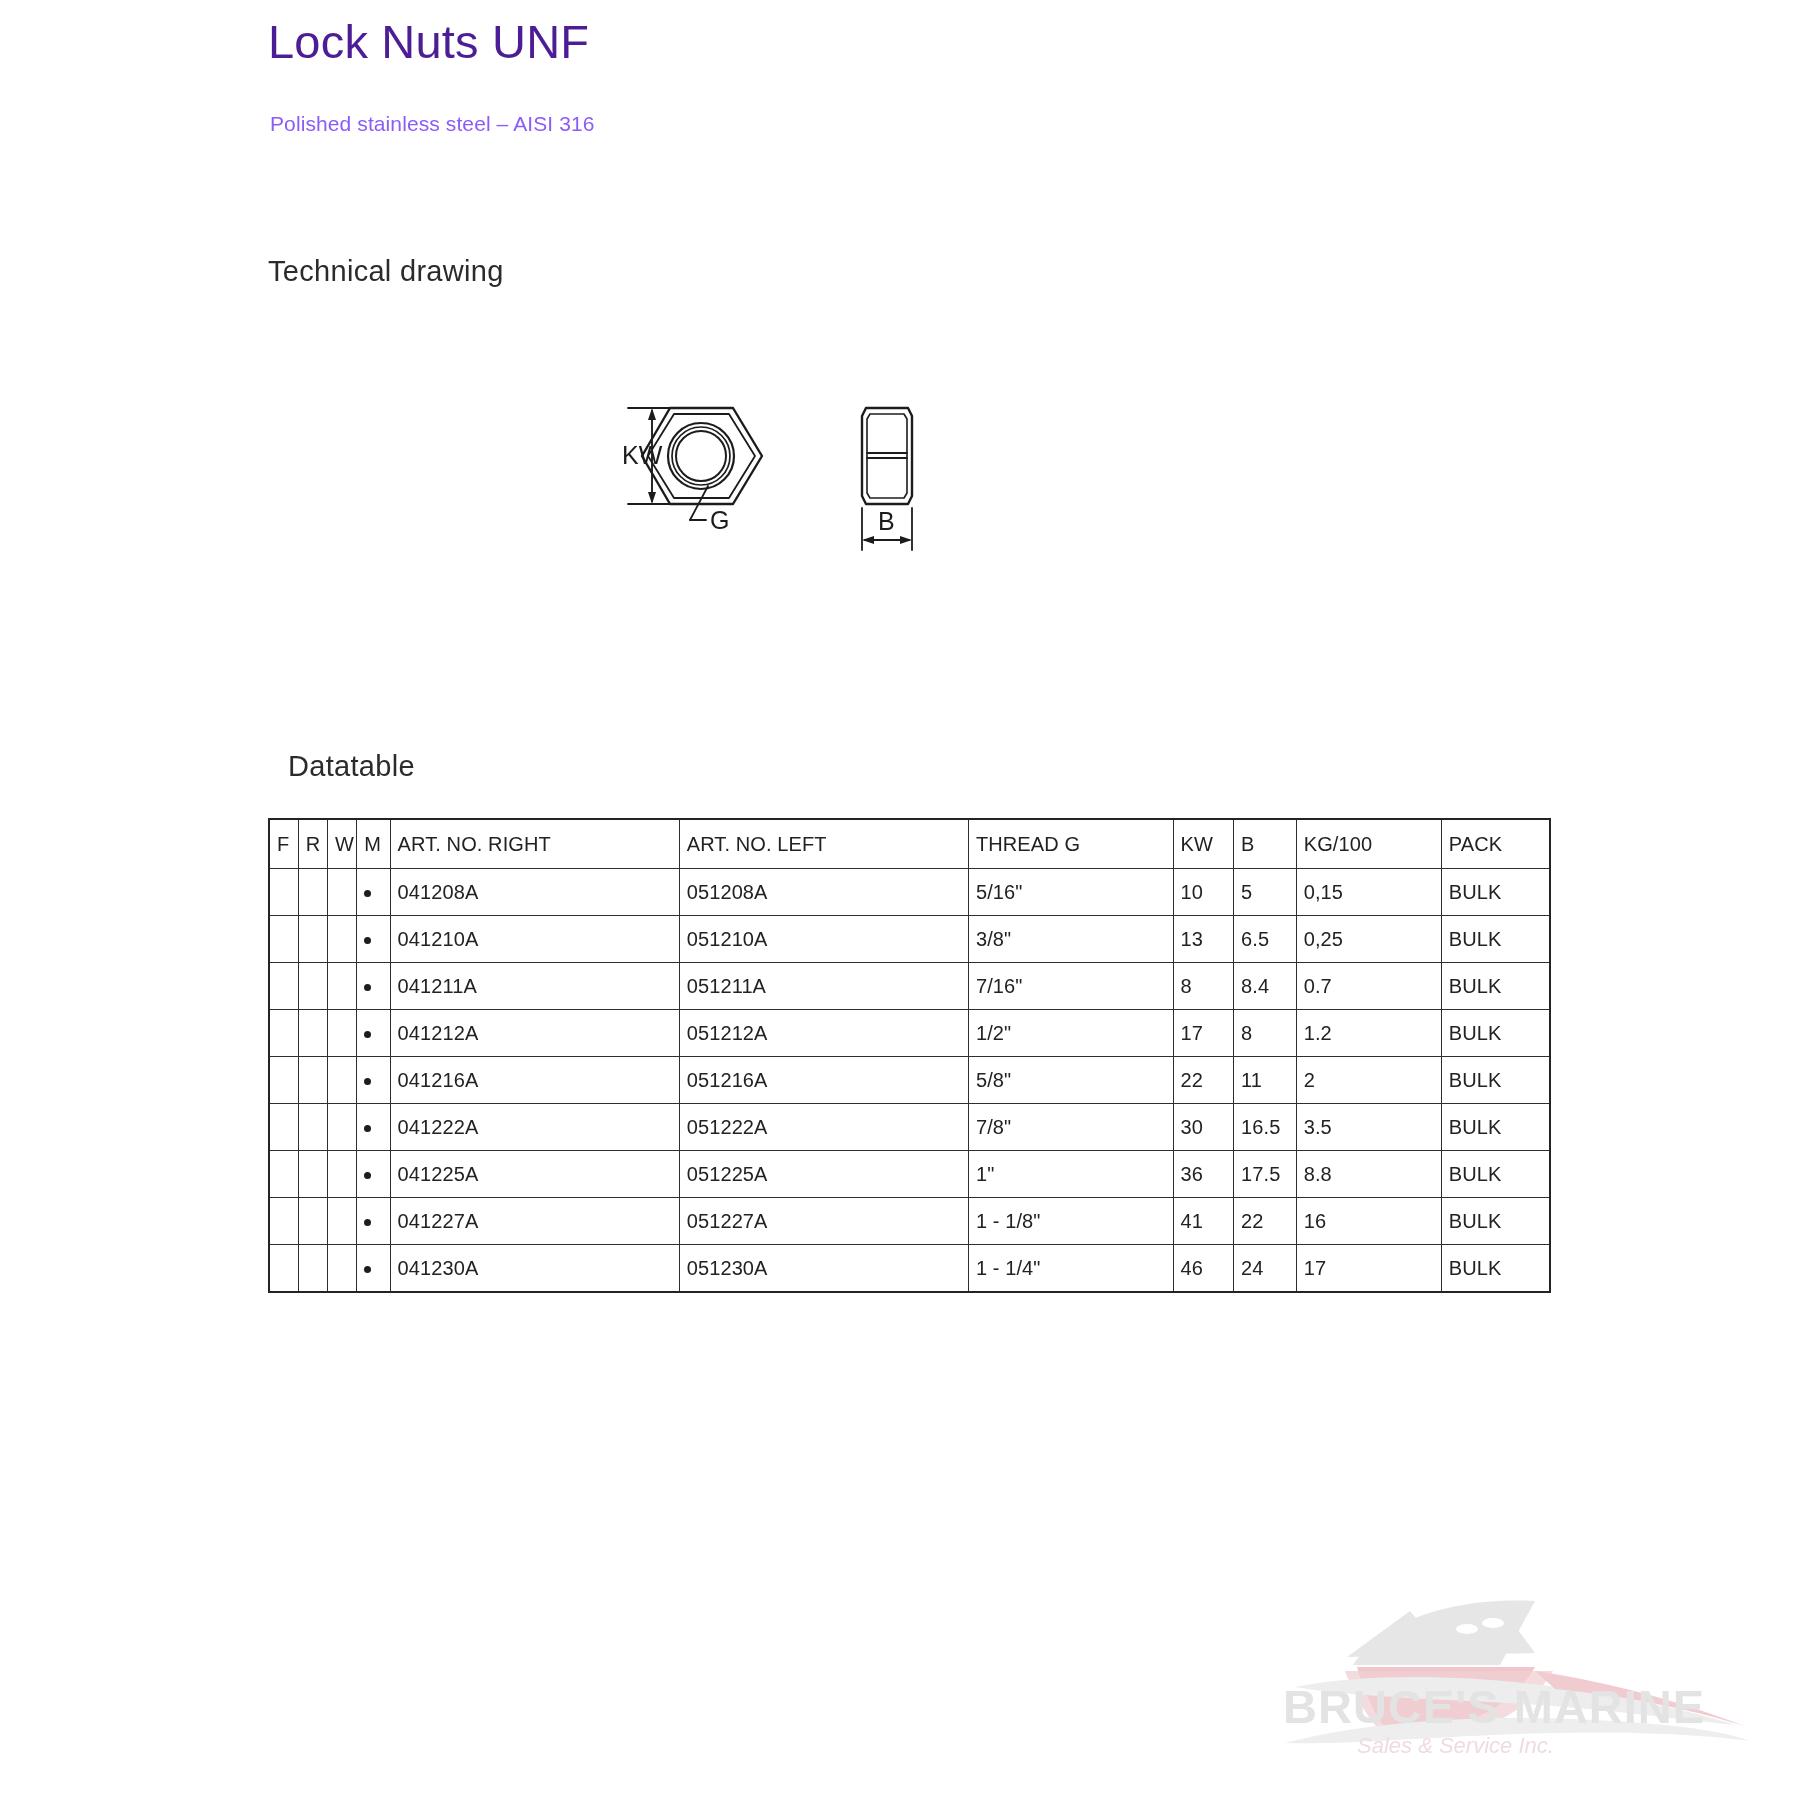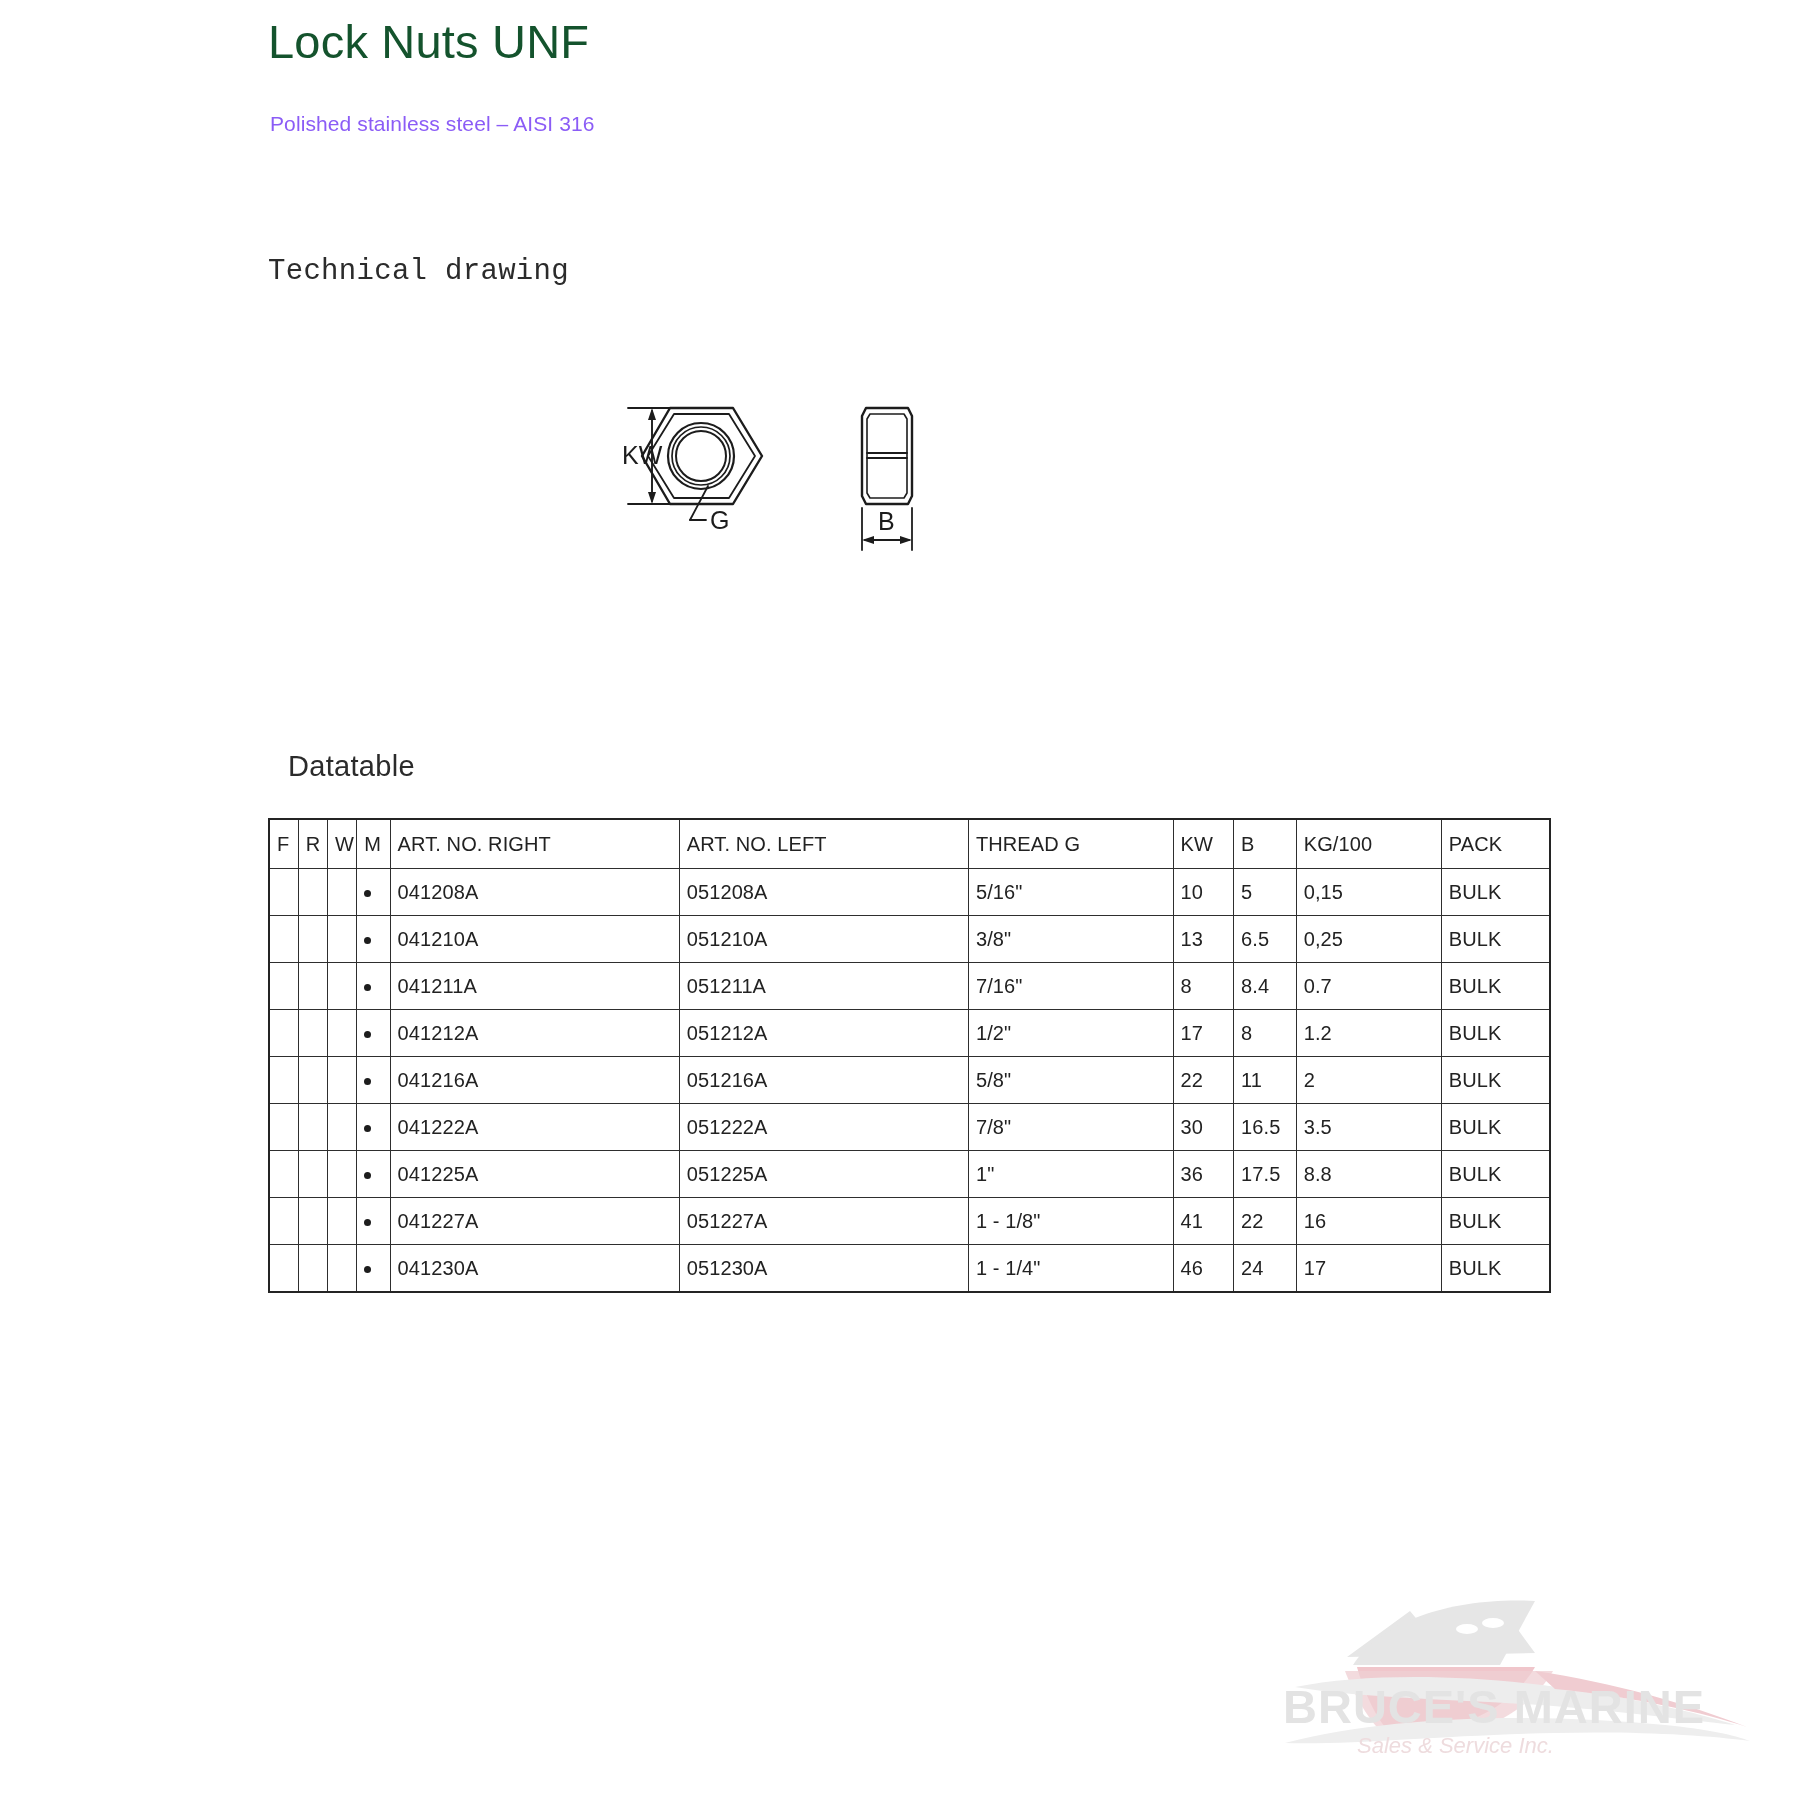--- a/index.html
+++ b/index.html
@@ -18,21 +18,21 @@
   }
 
   
   .page-title {
     position: absolute;
     left: 268px;
     top: 14px;
     font-size: 47px;
     font-weight: 400;
     letter-spacing: 0.2px;
-    color: #14532d;
+    color: #4c1d95;
     white-space: nowrap;
   }
   .page-subtitle {
     position: absolute;
     left: 270px;
     top: 112px;
     font-size: 21px;
     font-weight: 400;
     color: #8b5cf6;
     letter-spacing: 0.1px;
@@ -41,21 +41,21 @@
 
   
   .section-heading {
     position: absolute;
     font-size: 29px;
     font-weight: 400;
     color: #2b2b2b;
     letter-spacing: 0.3px;
     white-space: nowrap;
   }
-  #heading-technical-drawing { left: 268px; top: 255px; font-family: Liberation Mono, monospace; }
+  #heading-technical-drawing { left: 268px; top: 255px; }
   #heading-datatable { left: 288px; top: 750px; }
 
   
   .drawing-area {
     position: absolute;
     left: 620px;
     top: 400px;
     width: 420px;
     height: 190px;
   }

